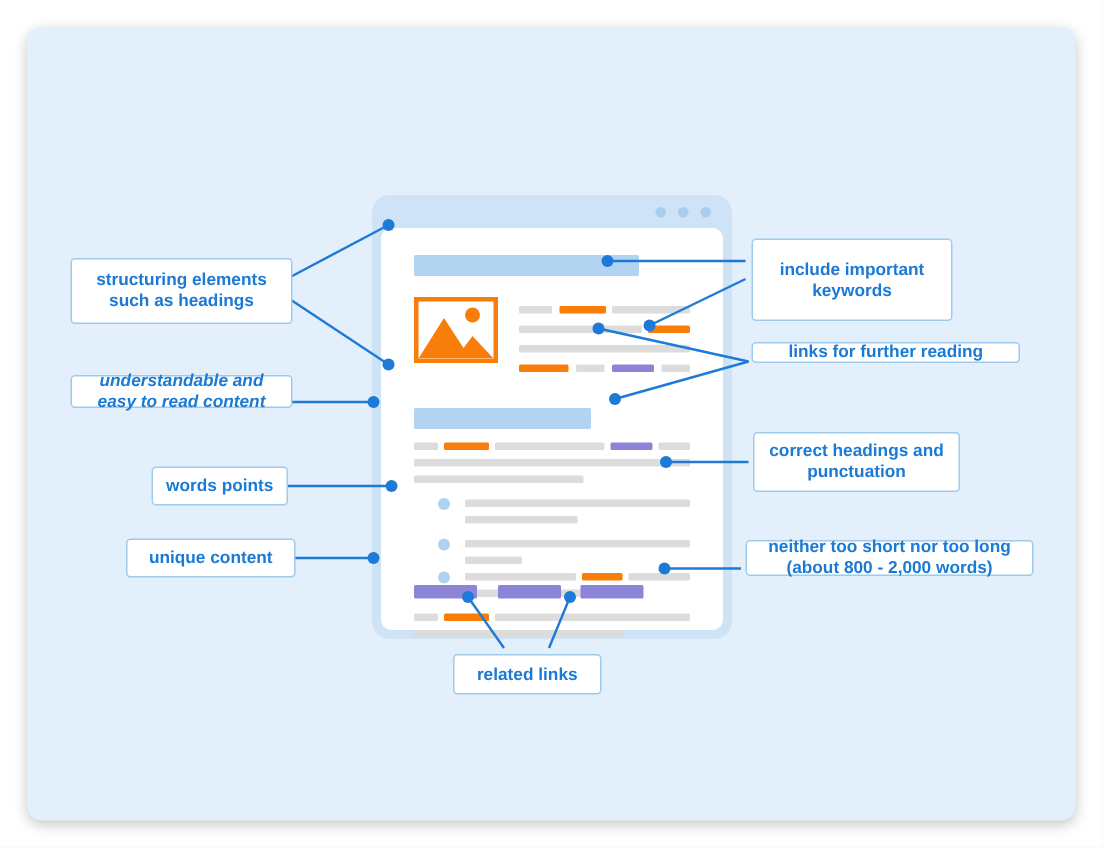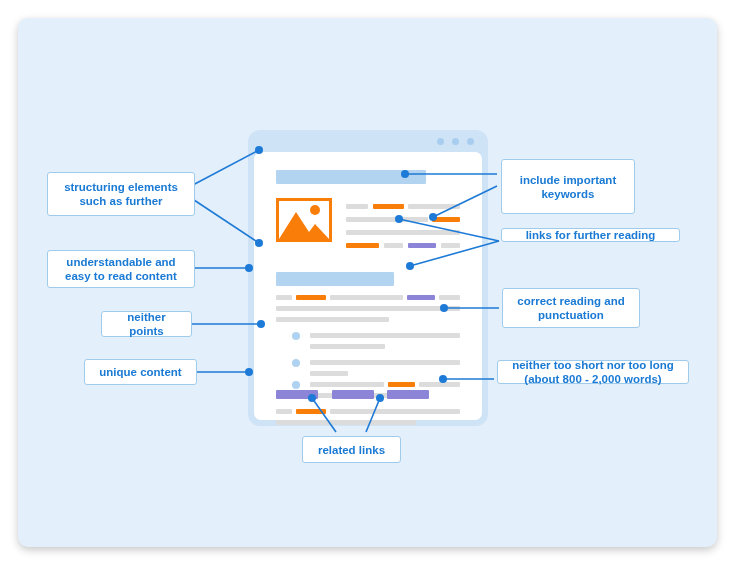--- a/index.html
+++ b/index.html
@@ -161,33 +161,33 @@
     <circle cx="399" cy="219" r="4"></circle>
     <circle cx="410" cy="266" r="4"></circle>
     <circle cx="444" cy="308" r="4"></circle>
     <circle cx="443" cy="379" r="4"></circle>
     <circle cx="312" cy="398" r="4"></circle>
     <circle cx="380" cy="398" r="4"></circle>
   </g>
 </svg>
 
 <div class="label" style="left:47px;top:172px;width:148px;height:44px;">structuring elements
-such as further</div>
+such as headings</div>
 
-<div class="label" style="left:47px;top:250px;width:148px;height:38px;">understandable and
+<div class="label" style="left:47px;top:250px;width:148px;height:22px;font-style:italic;">understandable and
 easy to read content</div>
 
-<div class="label" style="left:101px;top:311px;width:91px;height:26px;">neither points</div>
+<div class="label" style="left:101px;top:311px;width:91px;height:26px;">words points</div>
 
 <div class="label" style="left:84px;top:359px;width:113px;height:26px;text-align:right;">unique content</div>
 
 <div class="label" style="left:501px;top:159px;width:134px;height:55px;">include important
 keywords</div>
 
 <div class="label" style="left:501px;top:228px;width:179px;height:14px;">links for further reading</div>
 
-<div class="label" style="left:502px;top:288px;width:138px;height:40px;">correct reading and
+<div class="label" style="left:502px;top:288px;width:138px;height:40px;">correct headings and
 punctuation</div>
 
 <div class="label" style="left:497px;top:360px;width:192px;height:24px;">neither too short nor too long
 (about 800 - 2,000 words)</div>
 
 <div class="label" style="left:302px;top:436px;width:99px;height:27px;">related links</div>
 
 </body></html>

